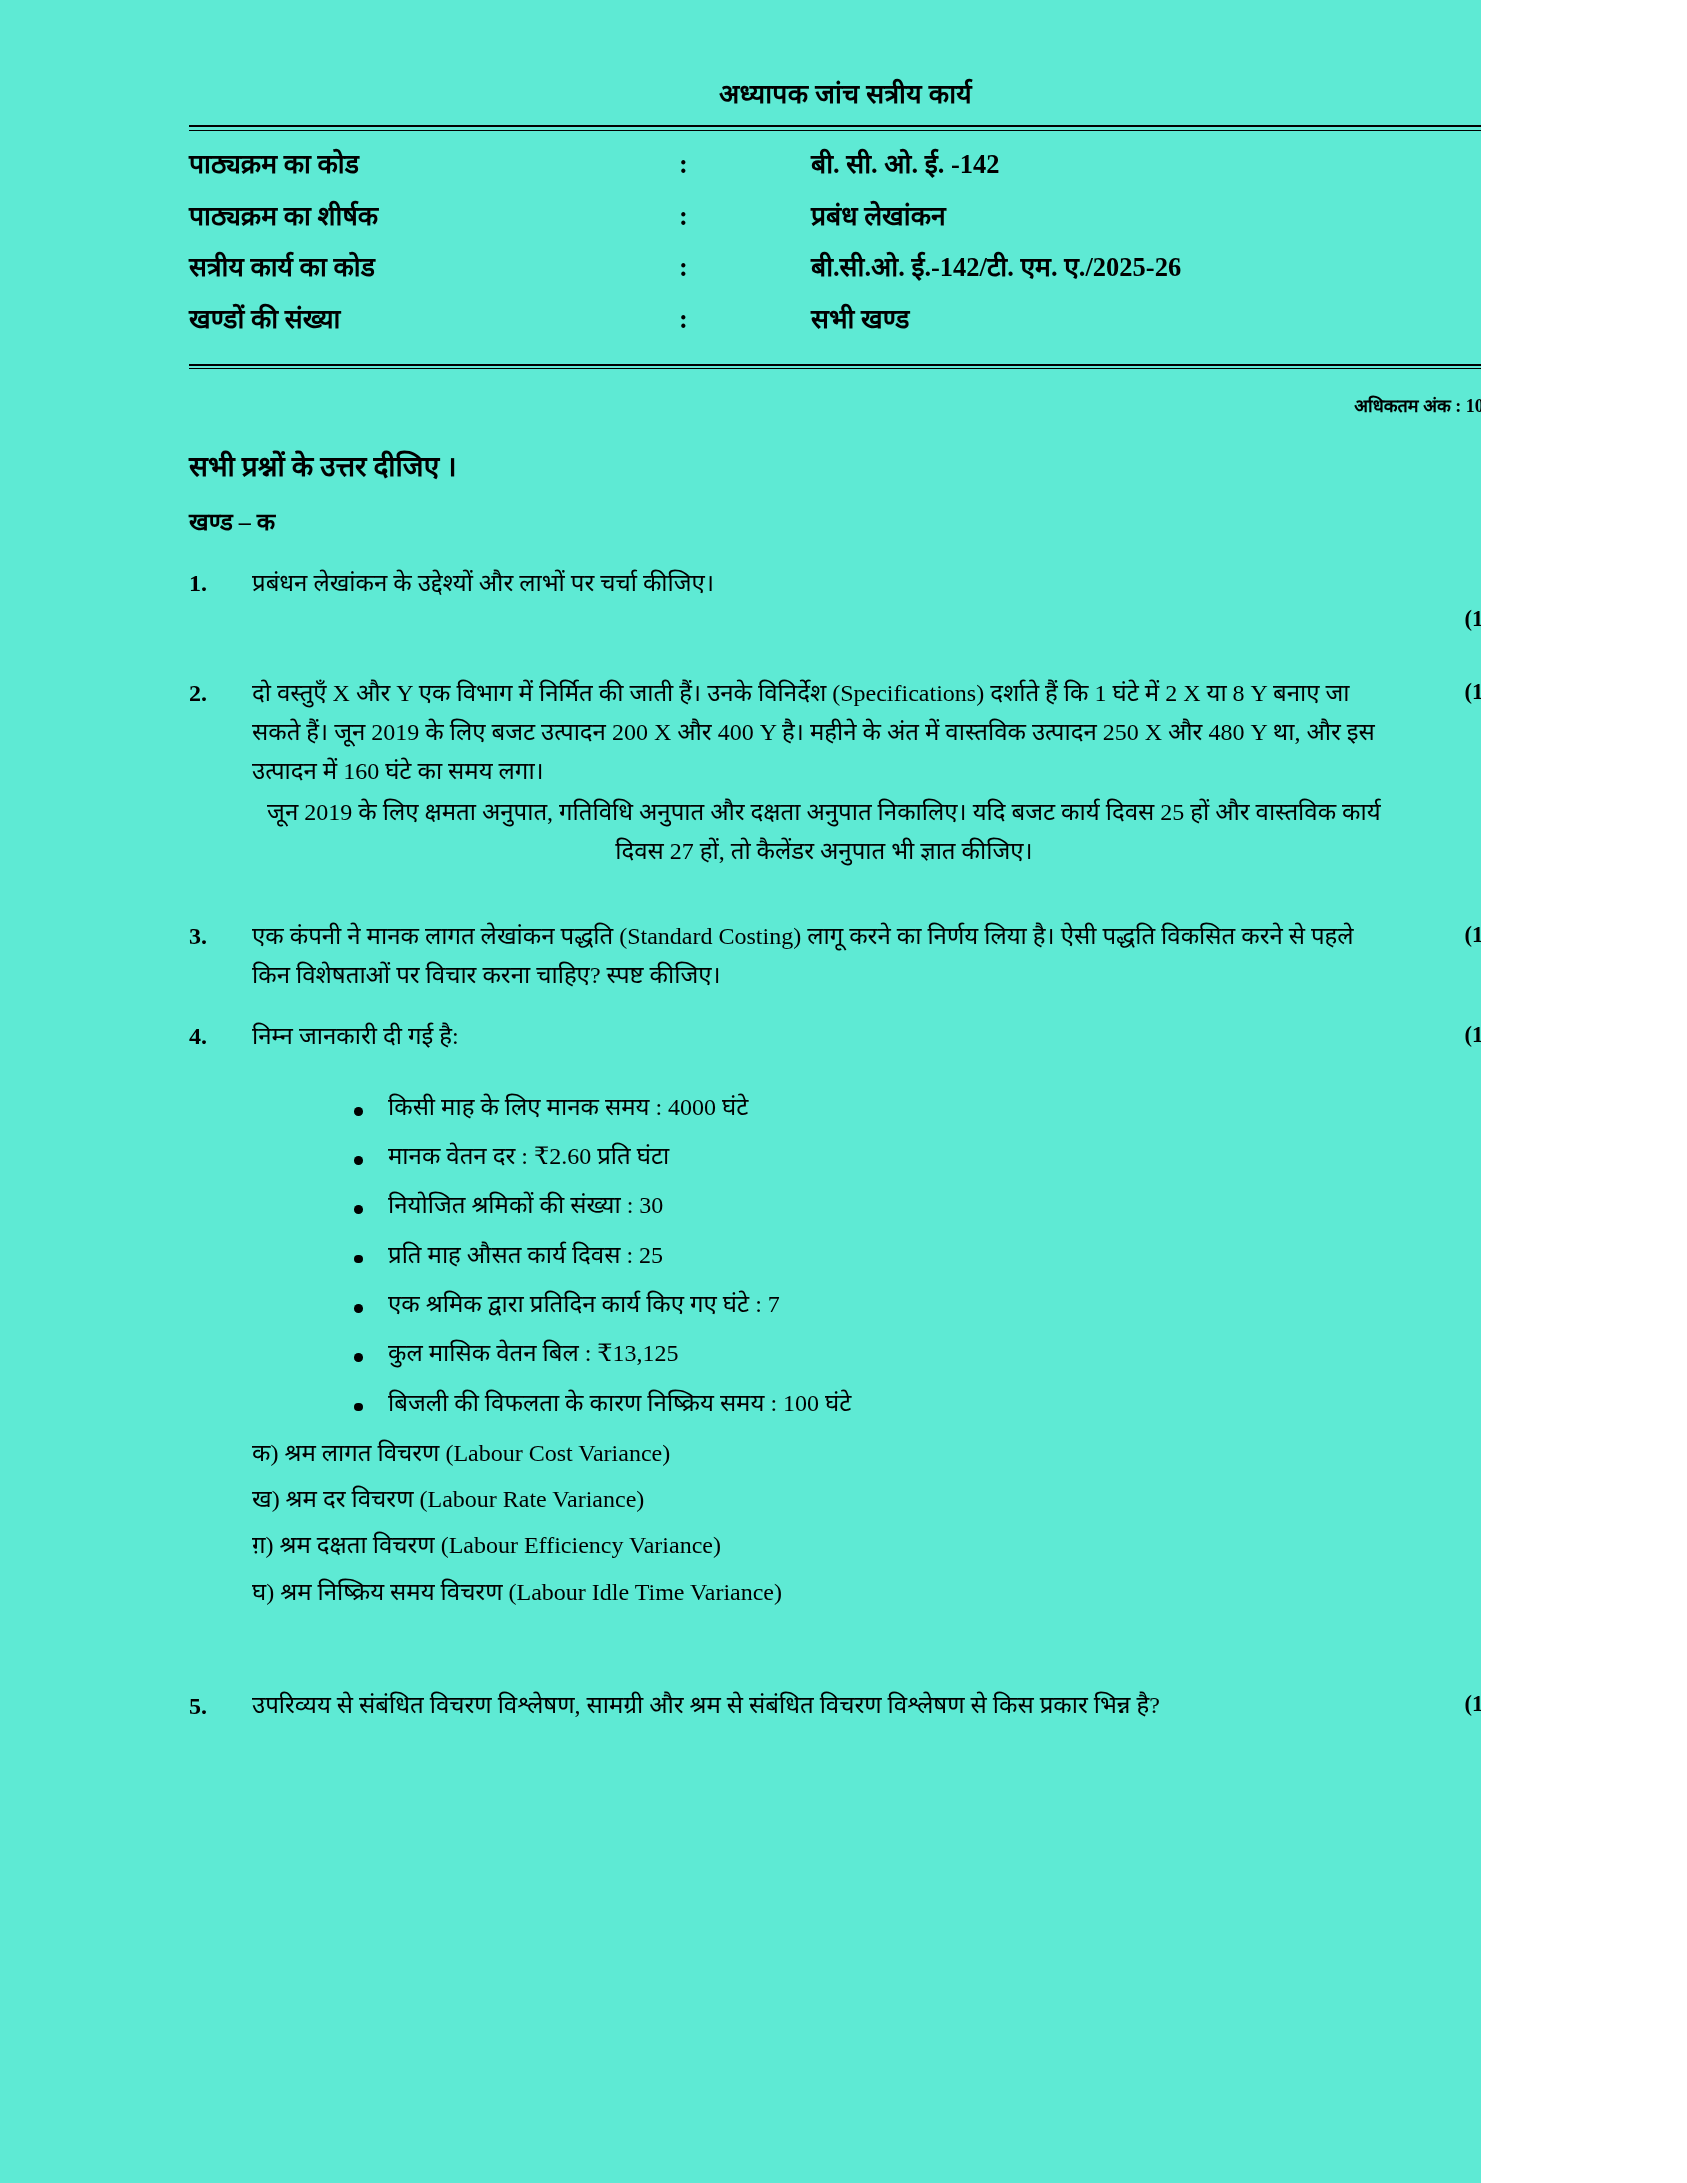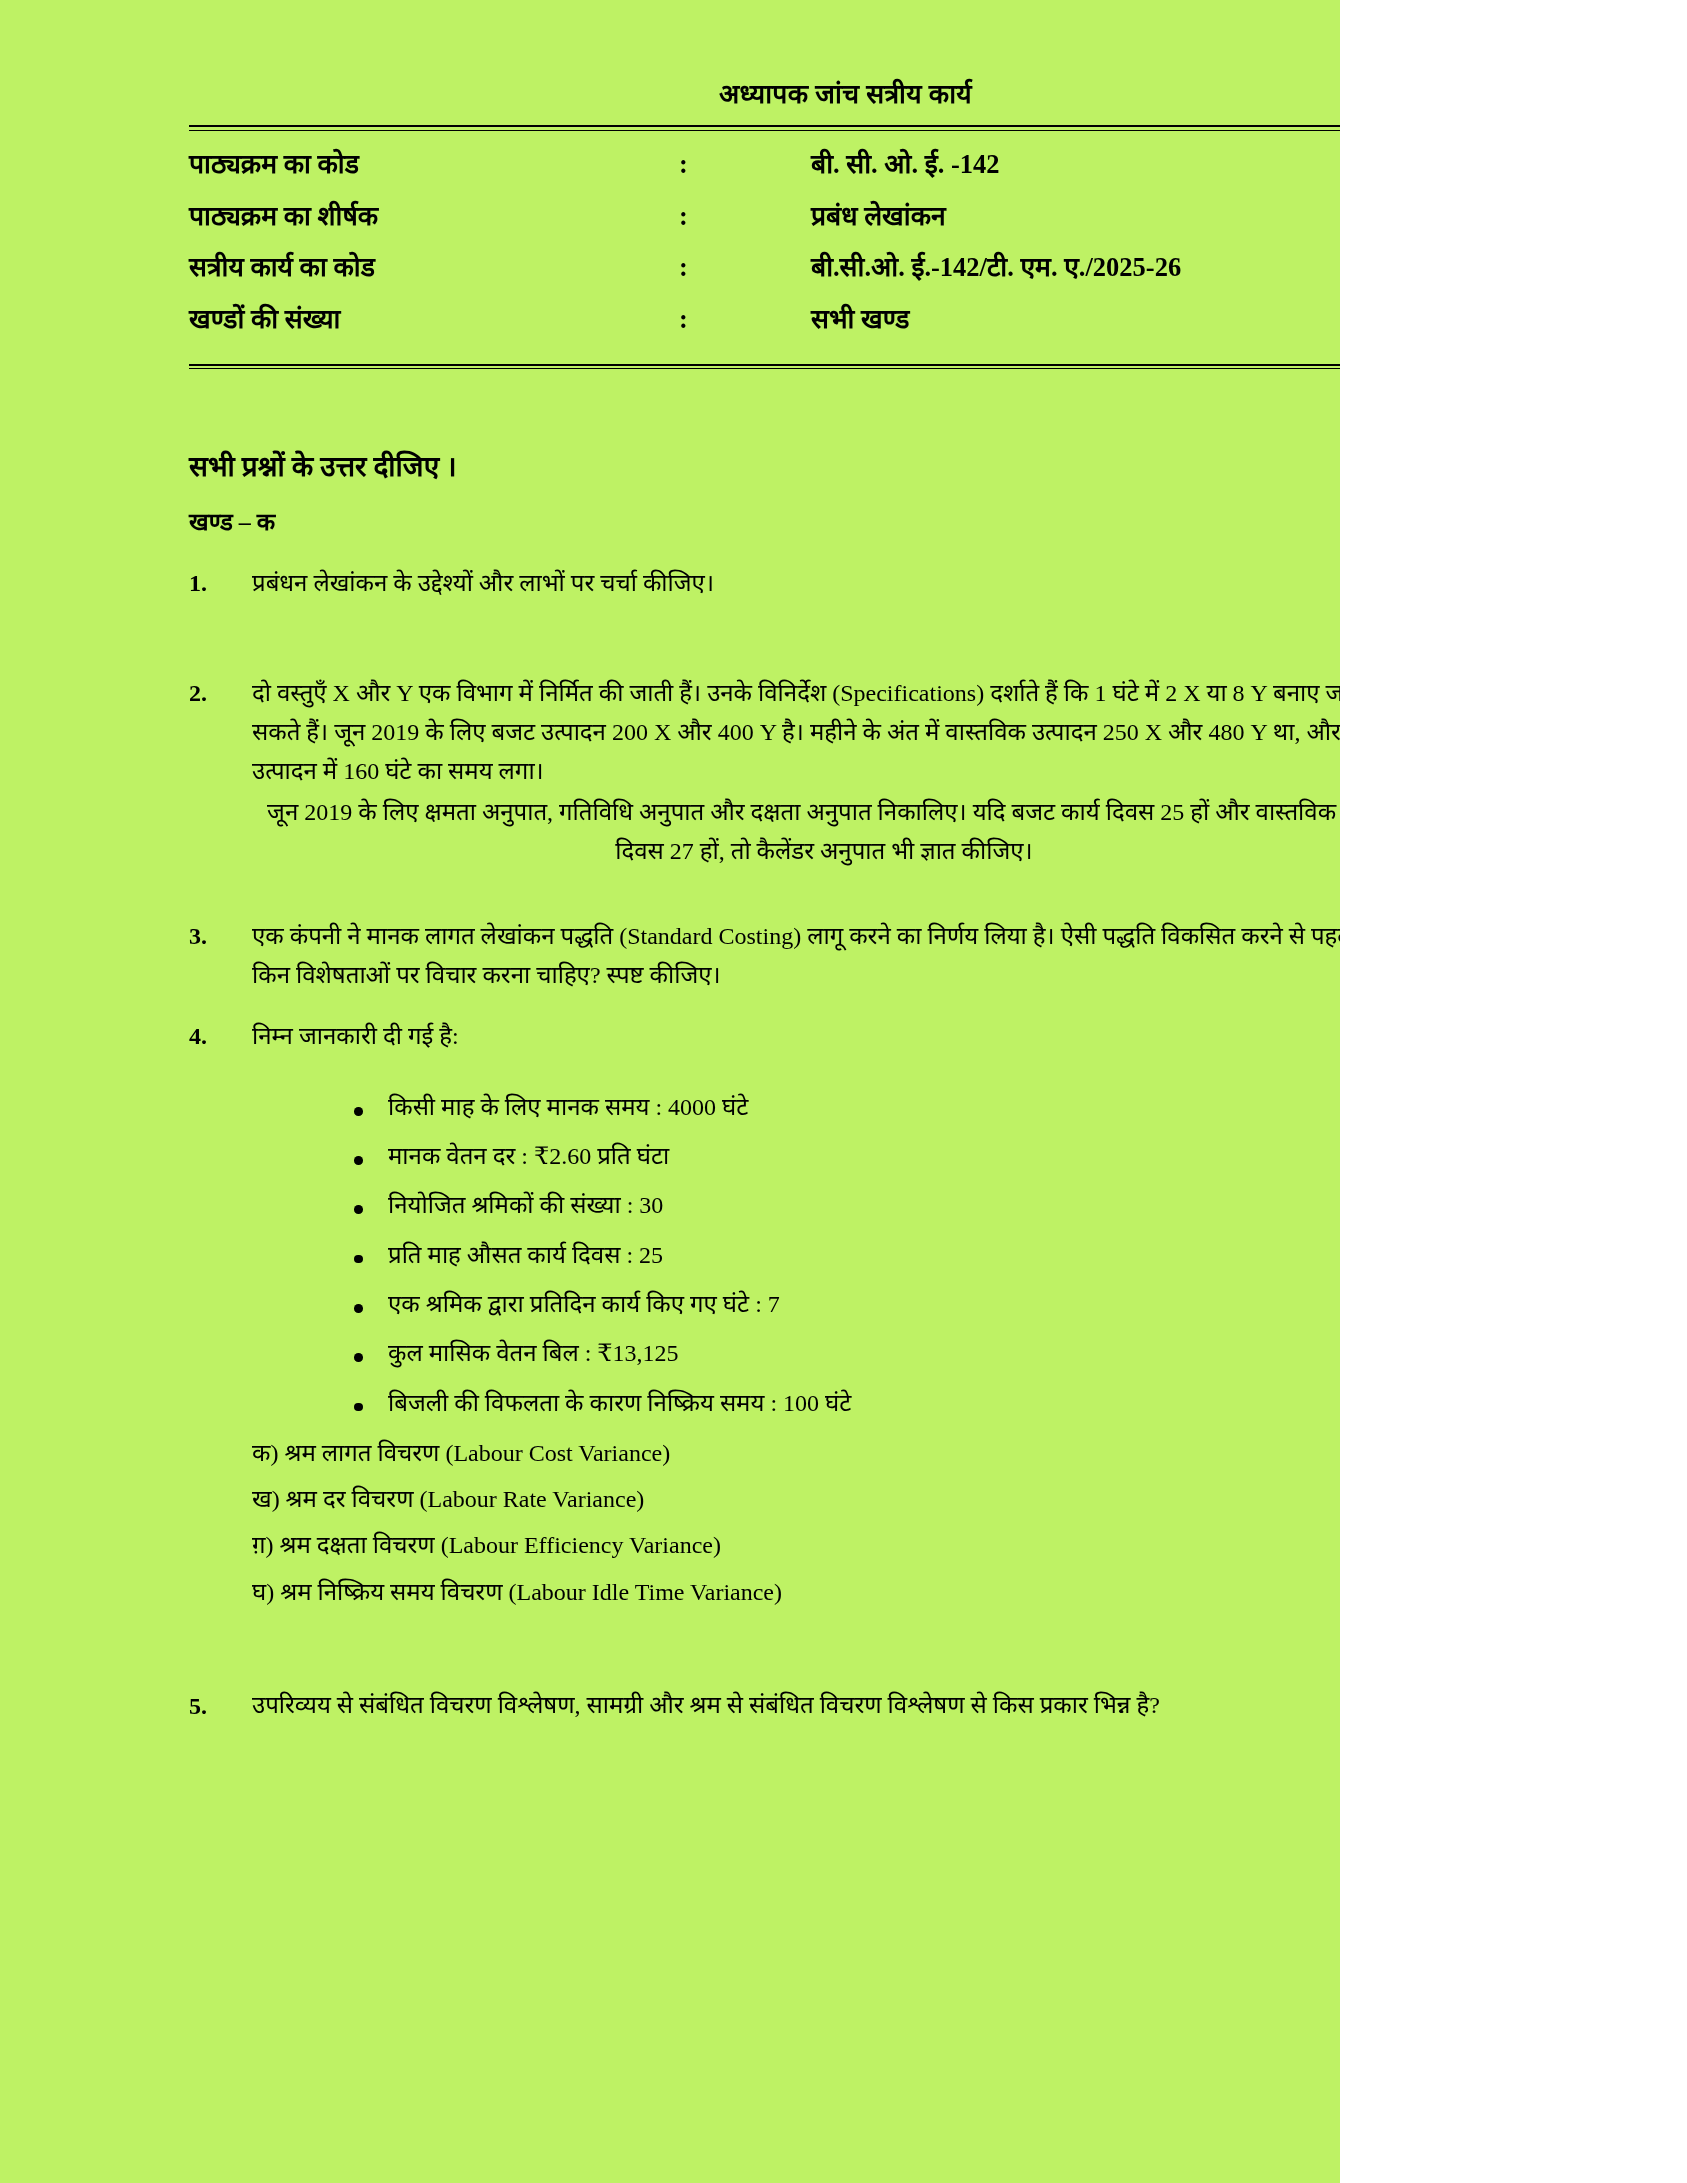--- a/index.html
+++ b/index.html
@@ -6,23 +6,23 @@
     margin: 0;
     padding: 0;
     background: #ffffff;
   }
   body {
     font-family: "Liberation Serif", "DejaVu Serif", serif;
     color: #000000;
   }
   .page {
     position: relative;
-    width: 1340px;
+    width: 1481px;
     height: 2183px;
-    background: #bef264;
+    background: #5eead4;
     box-sizing: border-box;
     padding: 0;
     overflow: hidden;
   }
   .inner {
     position: absolute;
     left: 189px;
     top: 0;
     width: 1313px;
   }

